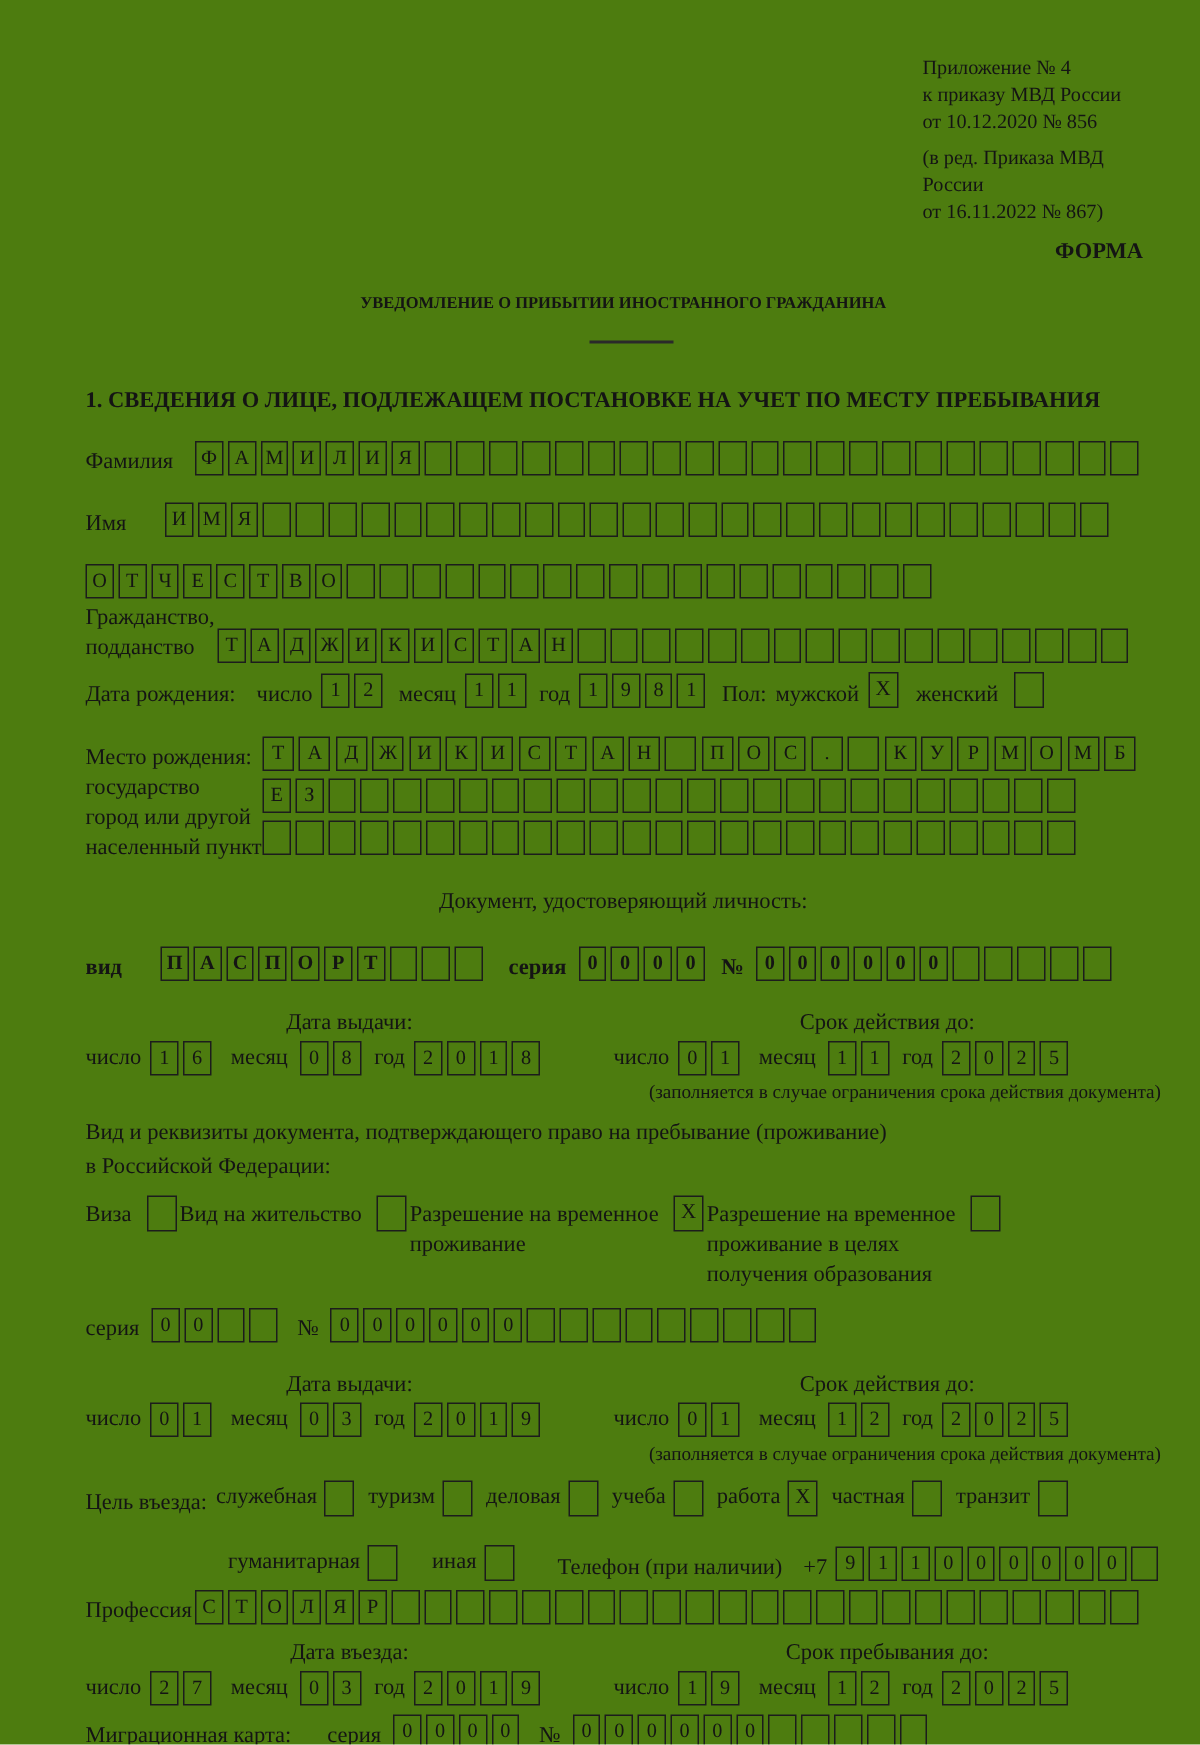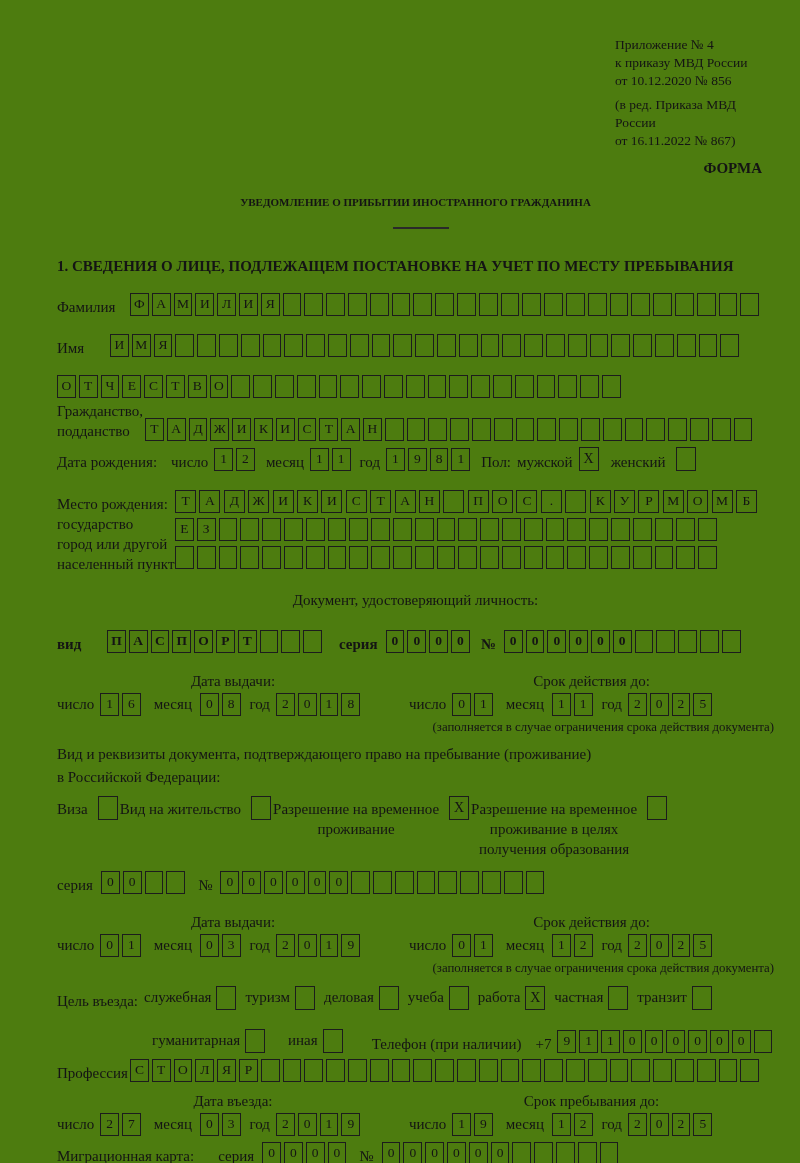--- a/index.html
+++ b/index.html
@@ -50,21 +50,21 @@
   .date-line { display:flex; align-items:flex-start; margin-top:2px; }
   .date-note { font-size:12.8px; text-align:right; margin-top:3px; line-height:16px; }
   
   .doc-head { text-align:center; font-weight:normal; margin-top:17px; line-height:19px; }
   .intro { line-height:21px; margin-top:9px; }
   .intro2 { line-height:21px; margin-top:2px; }
   
   .visa-row { display:flex; margin-top:8px; gap:2px; align-items:flex-start; }
   .opt { display:flex; align-items:flex-start; }
   .opt-label { margin-right:10px; padding-top:3px; line-height:20px; }
-  .opt-label.multi { text-align:center; padding-top:3px; }
+  .opt-label.multi { padding-top:3px; }
   .opt-label.multi div { line-height:20px; }
   
   .purpose { display:flex; margin-right:9px; }
   .plabel { margin-right:5px; padding-top:3px; }
   .purpose2 { margin-left:95px; }
   
   .rep-block { display:flex; margin-top:8px; }
   .rep-labels { width:112px; flex:none; font-size:14.5px; }
   .rep-labels div { line-height:20.5px; }
   .rep-rows .cellrow { margin-bottom:5.5px; }

